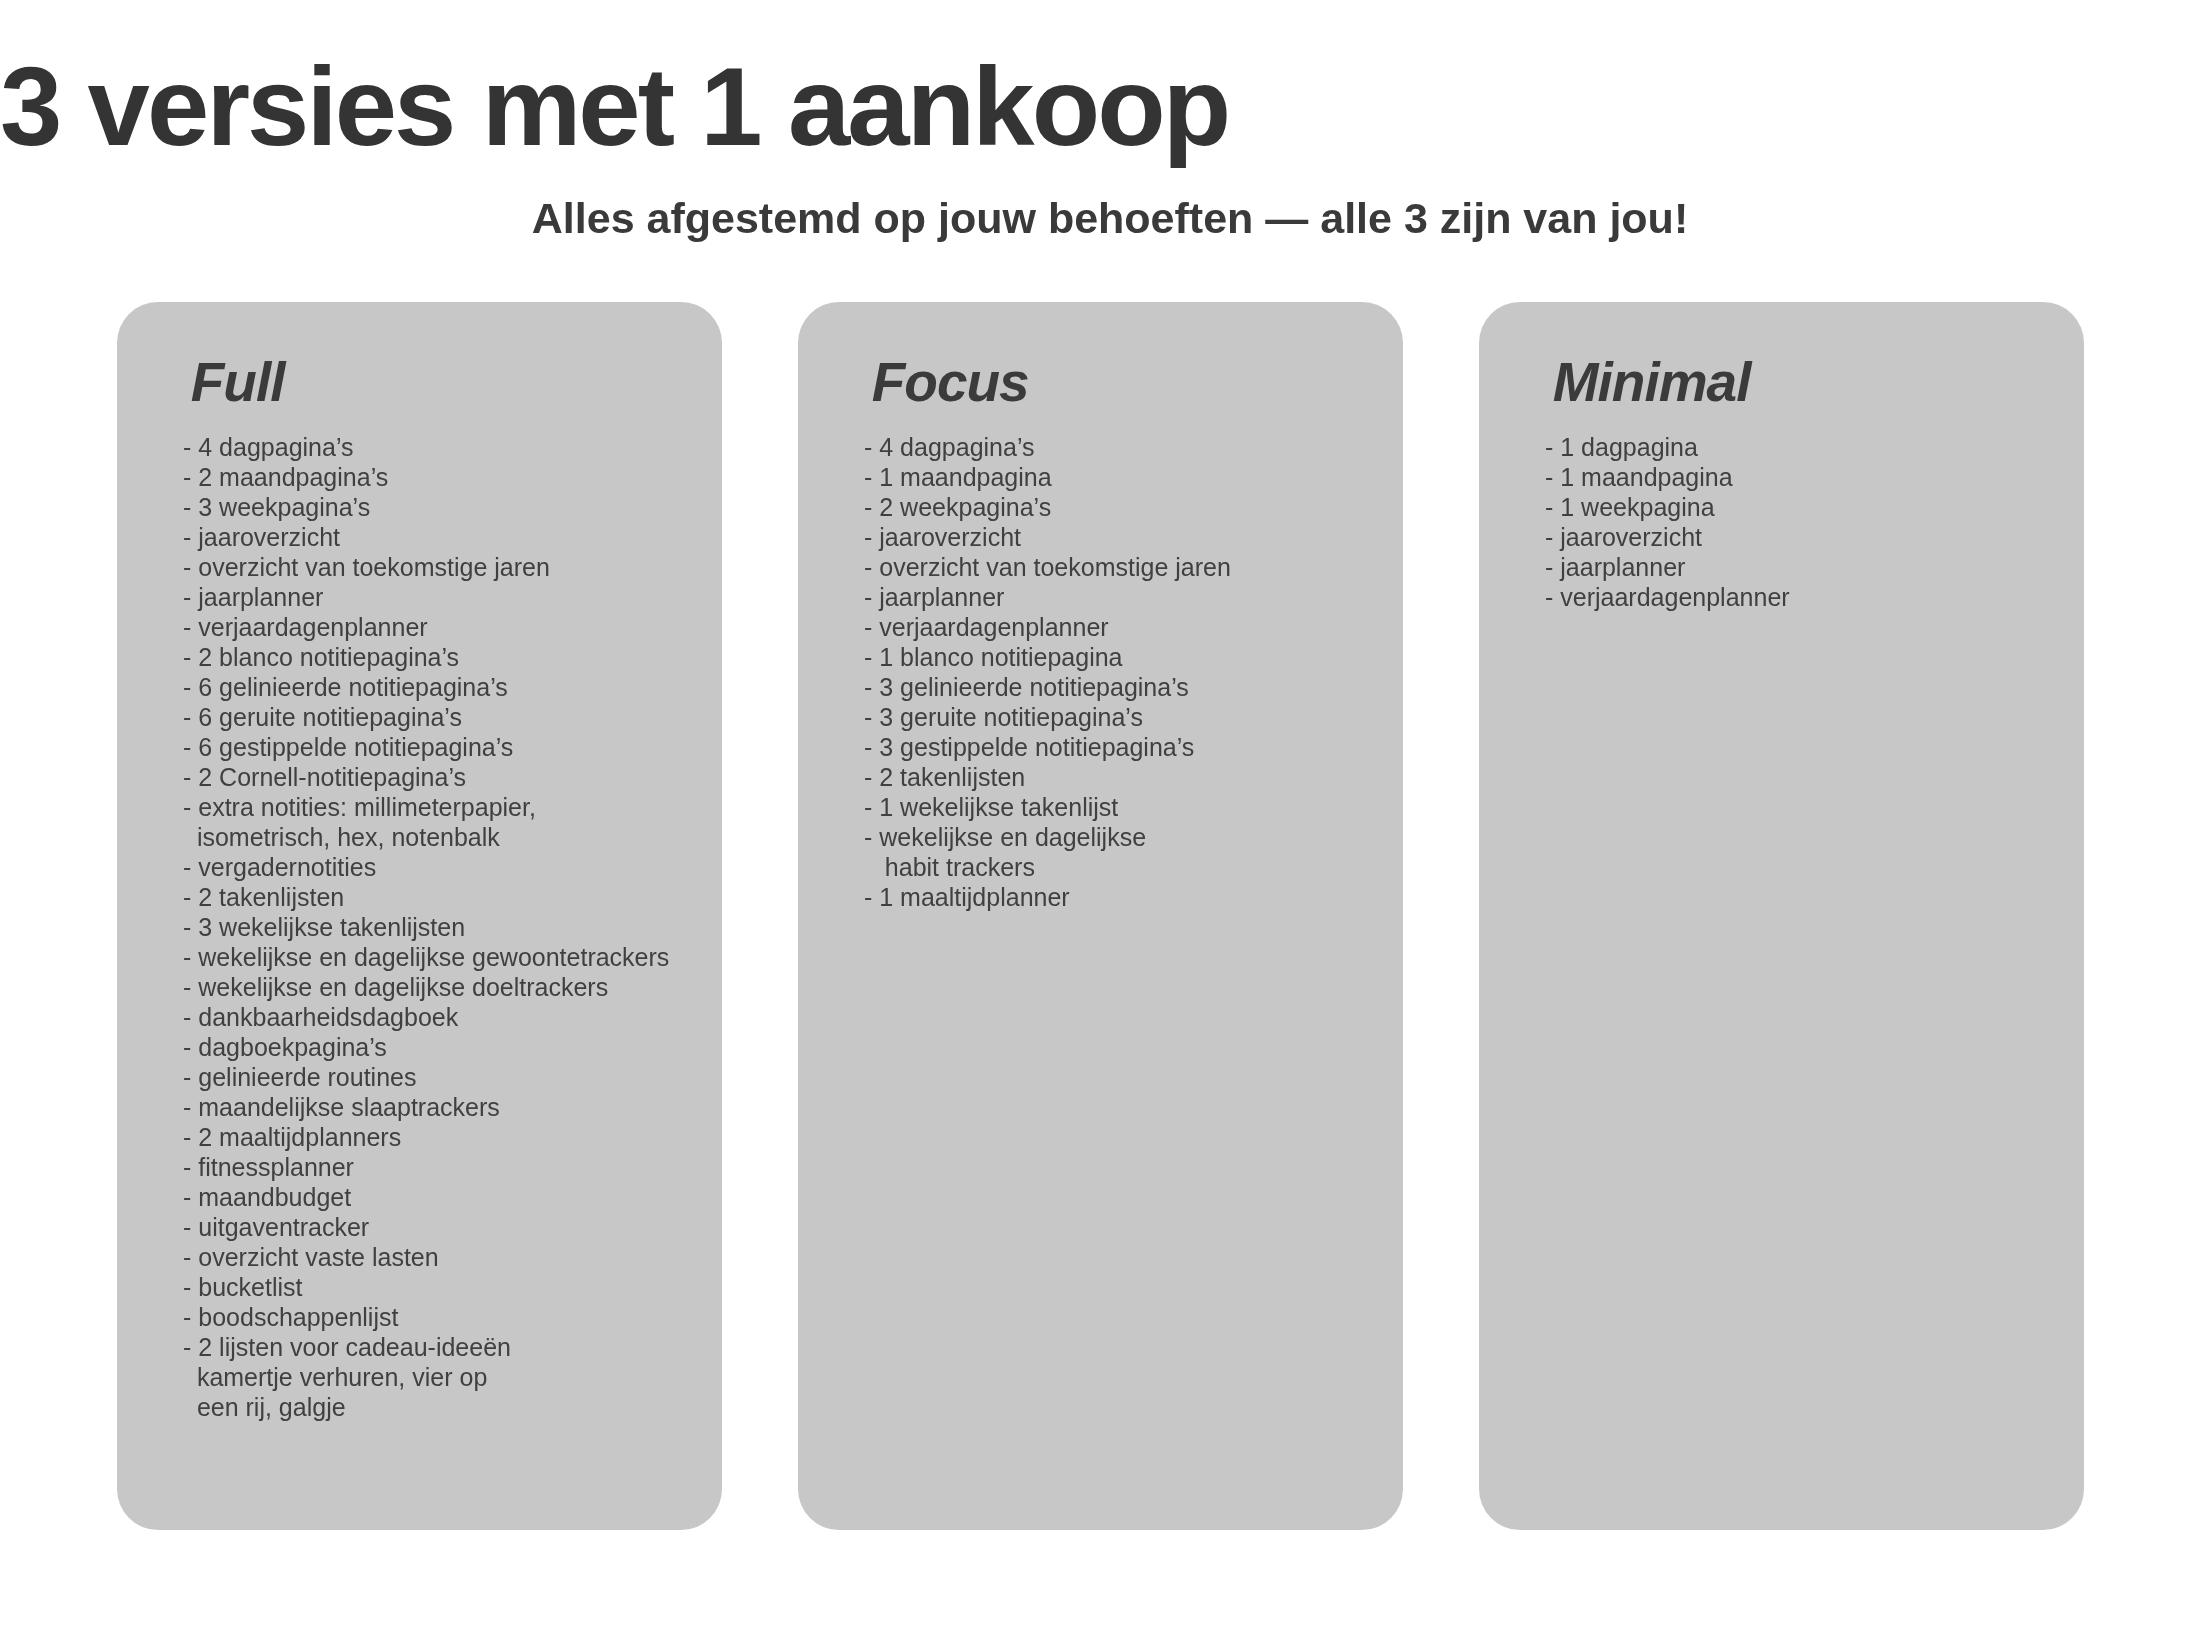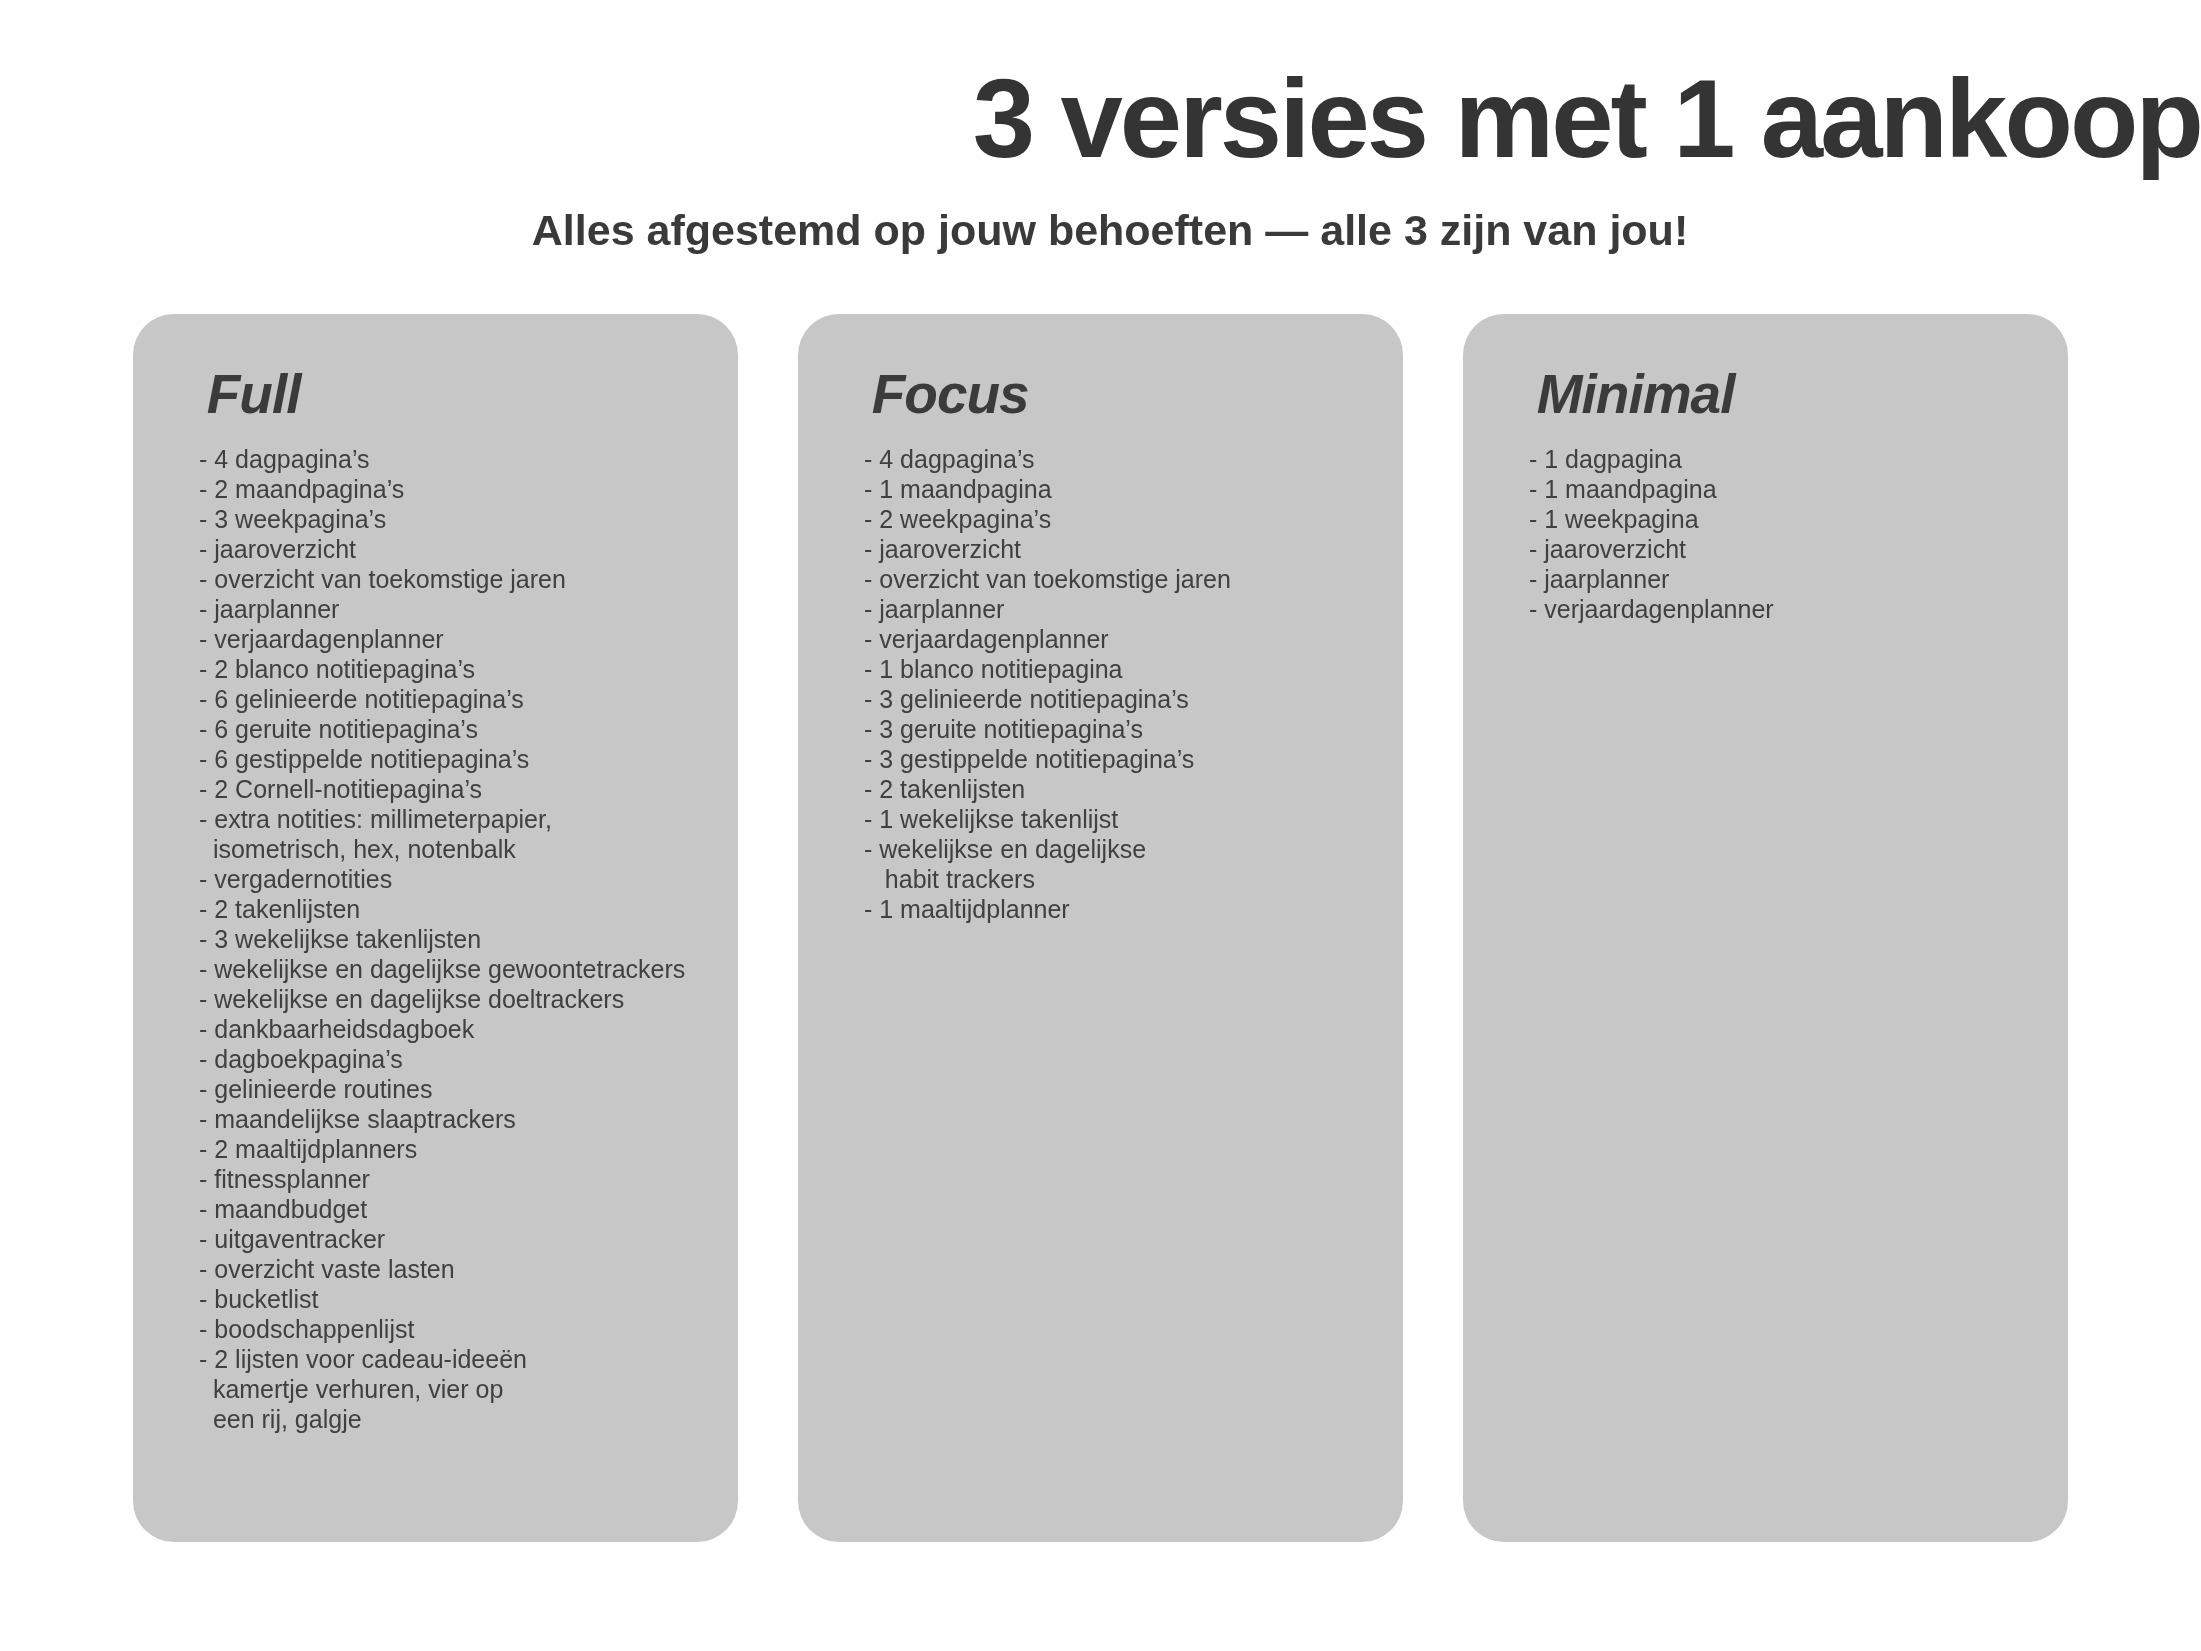--- a/index.html
+++ b/index.html
@@ -11,41 +11,41 @@
     overflow: hidden;
     font-family: "Liberation Sans", "DejaVu Sans", sans-serif;
   }
   .page {
     width: 2201px;
     height: 1651px;
     position: relative;
   }
   .page-title {
     margin: 0;
-    padding-top: 47px;
-    text-align: right;
+    padding-top: 35px;
+    text-align: left;
     font-size: 112px;
     line-height: 1.28;
     font-weight: 800;
     letter-spacing: -2.9px;
     color: #343434;
   }
   .page-subtitle {
     margin: 9.7px 0 0 0;
     text-align: center;
     font-size: 43px;
     line-height: 1.4;
     font-weight: 600;
     color: #3a3a3a;
     padding-left: 19px;
   }
   .cards-row {
     display: flex;
     justify-content: center;
-    gap: 60px;
+    gap: 76px;
     margin-top: 54px;
   }
   .card {
     width: 605px;
     height: 1228px;
     background: #c8c7c7;
     border-radius: 41px;
     box-sizing: border-box;
     padding: 46px 13.5px 0 66px;
     overflow: hidden;

